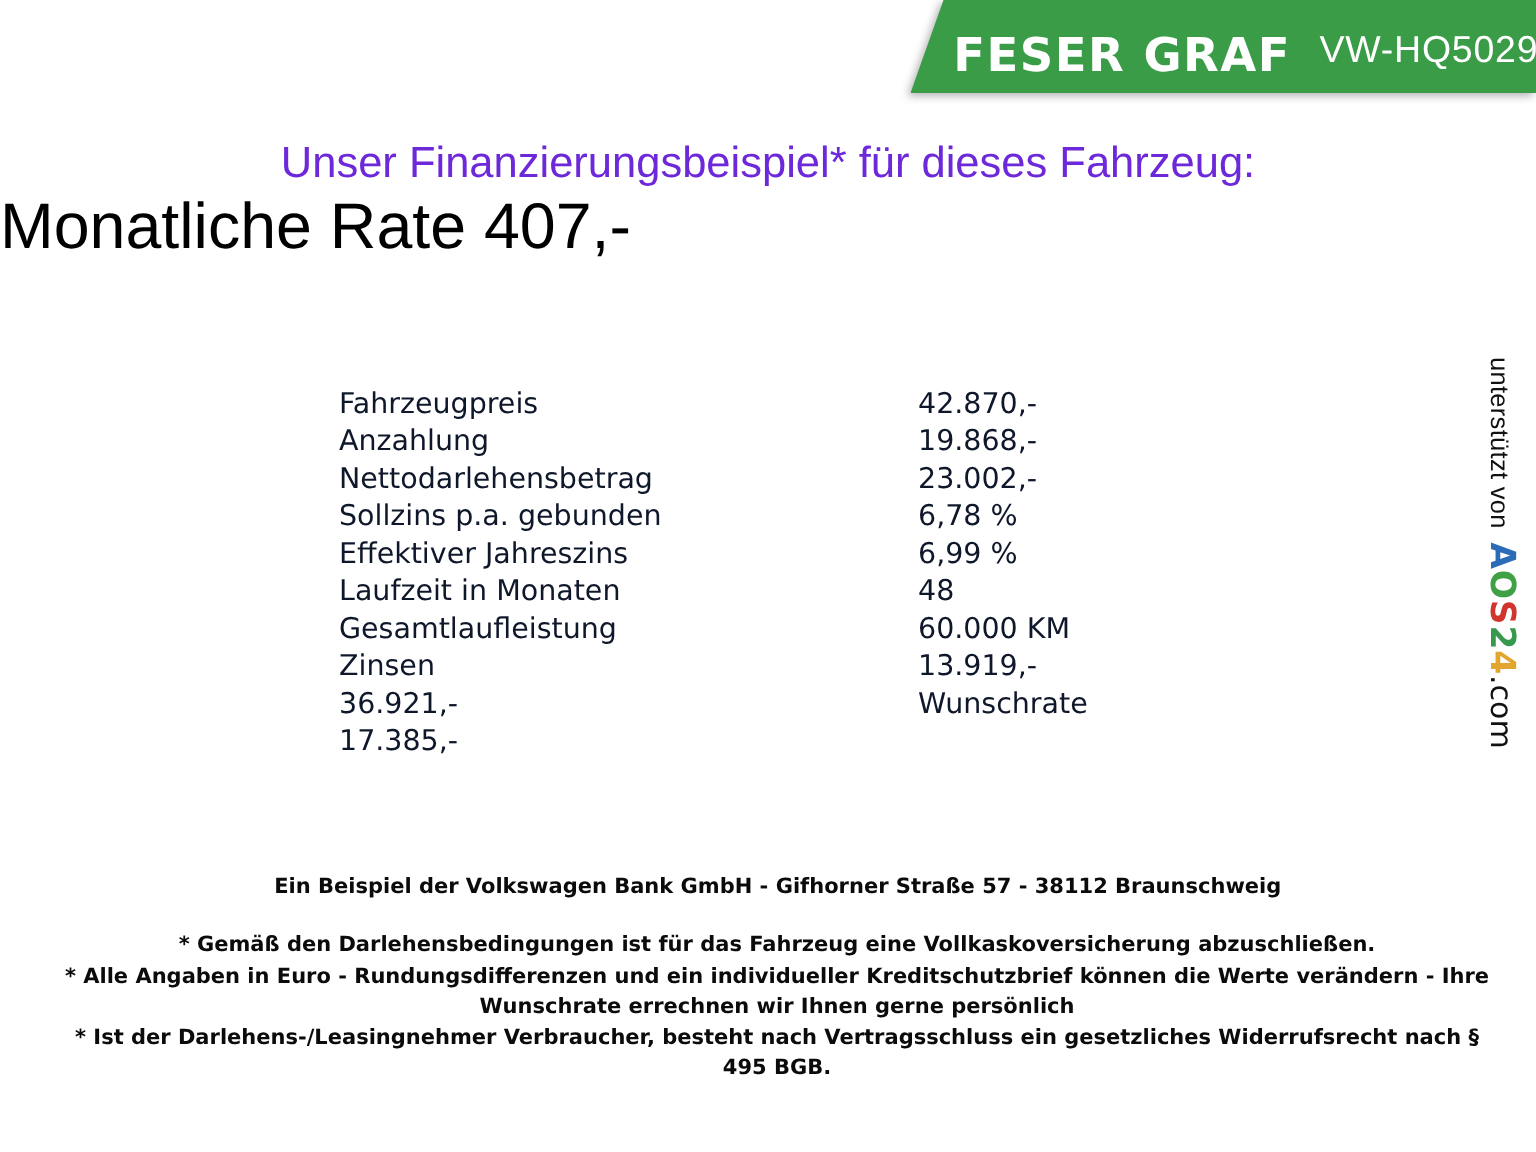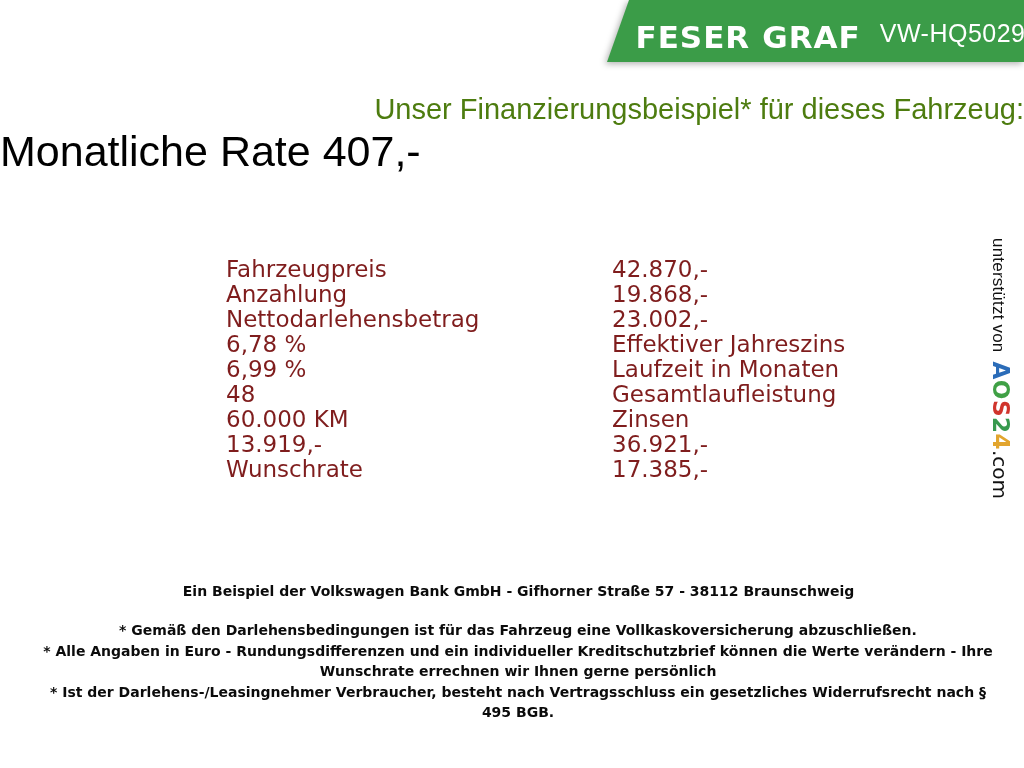--- a/index.html
+++ b/index.html
@@ -34,33 +34,33 @@
   .clover { margin: 0 6px; display: block; }
   .vehicle-code {
     color: #ffffff; font-size: 25px; font-weight: normal;
     margin-left: 19px; position: relative; top: 2px;
     font-family: "Liberation Sans", sans-serif; letter-spacing: 0.5px;
   }
 
   
   .heading1 {
     position: absolute; top: 94px; left: 0; width: 100%;
-    text-align: right; font-size: 29px; line-height: 30px; color: #4d7c0f;
+    text-align: center; font-size: 29px; line-height: 30px; color: #6d28d9;
   }
   .heading2 {
     position: absolute; top: 128px; left: 0; width: 100%;
     text-align: left; font-size: 43px; line-height: 46px; color: #000000;
   }
 
   
   .fin-table {
     position: absolute; top: 257px; left: 226px;
     display: grid; grid-template-columns: 386px auto;
     font-family: "DejaVu Sans", sans-serif;
-    font-size: 23px; line-height: 25px; color: #7f1d1d;
+    font-size: 19px; line-height: 25px; color: #0f172a;
   }
 
   
   .side-credit {
     position: absolute; left: 1014px; top: 238px;
     transform: rotate(90deg); transform-origin: top left;
     white-space: nowrap;
     display: flex; align-items: baseline;
   }
   .credit-prefix { font-size: 17px; color: #111; letter-spacing: 0.2px; }
@@ -109,20 +109,21 @@
 <div class="heading1">Unser Finanzierungsbeispiel* für dieses Fahrzeug:</div>
 <div class="heading2">Monatliche Rate 407,-</div>
 
 <div class="fin-table">
   <span>Fahrzeugpreis</span>
   <span>42.870,-</span>
   <span>Anzahlung</span>
   <span>19.868,-</span>
   <span>Nettodarlehensbetrag</span>
   <span>23.002,-</span>
+  <span>Sollzins p.a. gebunden</span>
   <span>6,78 %</span>
   <span>Effektiver Jahreszins</span>
   <span>6,99 %</span>
   <span>Laufzeit in Monaten</span>
   <span>48</span>
   <span>Gesamtlaufleistung</span>
   <span>60.000 KM</span>
   <span>Zinsen</span>
   <span>13.919,-</span>
   <span>36.921,-</span>

